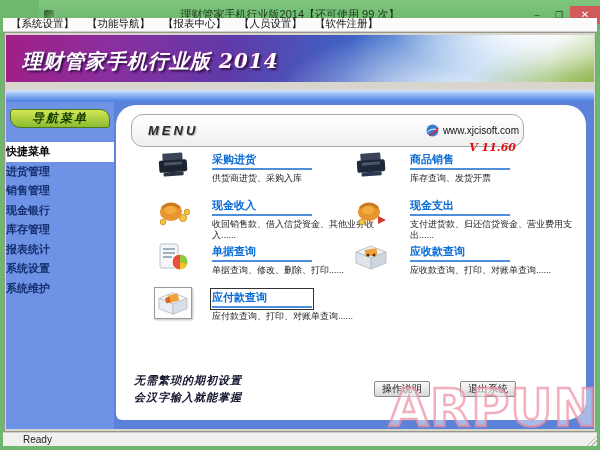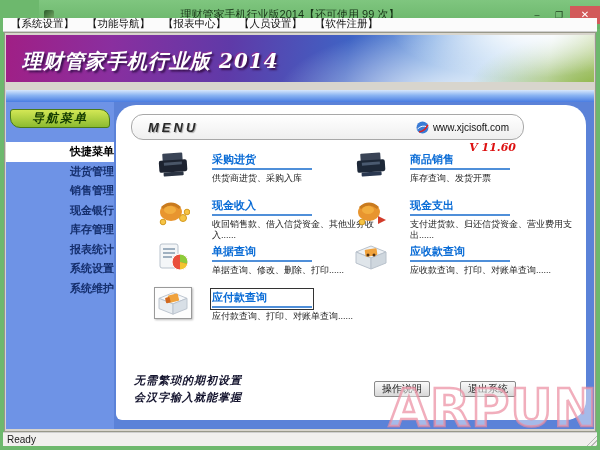--- a/index.html
+++ b/index.html
@@ -46,33 +46,33 @@
   
   .main{position:absolute;top:69px;left:1px;right:1px;bottom:2px;background:#5b82d8;overflow:hidden;}
 
   
   .sidebar{position:absolute;left:0;top:0;width:108px;height:100%;background:#6e93e6;}
   .sb-header{margin:7px 4px 0 4px;height:19px;border:1px solid #4a7a1a;border-radius:3px 10px 3px 10px;
     background:linear-gradient(#d3e755,#8cbb30);display:flex;align-items:center;justify-content:center;
     font-family:"DejaVu Serif",serif;font-weight:bold;font-style:italic;font-size:12px;
     color:#123a00;letter-spacing:2px;}
   .sb-list{margin-top:14px;}
-  .sb-item{height:19.5px;line-height:19.5px;text-align:right;font-size:11px;color:#152f6e;
+  .sb-item{height:19.5px;line-height:19.5px;text-align:left;font-size:11px;color:#152f6e;
     font-weight:600;cursor:pointer;}
   .sb-item.active{background:#fff;color:#000;}
 
   
   .panel{position:absolute;left:110px;top:3px;right:8px;bottom:9px;background:#fff;
     border-radius:20px 20px 20px 6px;}
 
-  .menu-head{position:absolute;top:9px;left:15px;right:62px;height:26px;border:1px solid #a8a8a8;
+  .menu-head{position:absolute;top:9px;left:15px;right:62px;height:33px;border:1px solid #a8a8a8;
     border-radius:12px;background:linear-gradient(#ffffff,#efefef);display:flex;align-items:center;}
   .menu-word{margin-left:16px;font-weight:bold;font-style:italic;font-size:13px;letter-spacing:3px;
     color:#2a2a2a;text-shadow:1px 1px 1px #aaa;}
-  .site{margin-left:auto;margin-right:14px;display:flex;align-items:center;gap:4px;font-size:10px;color:#111;cursor:pointer;}
+  .site{margin-left:auto;margin-right:4px;display:flex;align-items:center;gap:4px;font-size:10px;color:#111;cursor:pointer;}
   .version{position:absolute;top:36px;right:70px;color:#dd1111;font-weight:bold;font-style:italic;
     font-size:11px;font-family:"DejaVu Serif",serif;}
 
   
   .grid{position:absolute;left:34px;top:44px;display:grid;grid-template-columns:198px 220px;
     grid-auto-rows:46px;}
   .cell{display:flex;gap:20px;padding-left:4px;cursor:pointer;}
   .ico-wrap{width:38px;height:32px;flex:none;display:flex;align-items:center;justify-content:center;}
   .ico-wrap.focus-box{border:1px solid #9a9a9a;background:#fdfdfd;box-shadow:1px 1px 2px #bbb;}
   .s-title{font-size:11px;font-weight:bold;color:#0a6cd6;display:inline-block;min-width:100px;
@@ -82,21 +82,21 @@
 
   
   .slogan{position:absolute;left:18px;bottom:14px;font-family:Liberation Sans, sans-serif;font-style:italic;
     font-weight:bold;font-size:11px;color:#14142e;line-height:1.55;letter-spacing:1px;}
   .btn-row{position:absolute;right:70px;bottom:23px;display:flex;gap:30px;}
   .btn{height:16px;padding:0 7px;font-size:10px;background:linear-gradient(#fafafa,#d8d8d8);
     border:1px solid #8a8a8a;border-radius:2px;color:#222;display:flex;align-items:center;cursor:pointer;white-space:nowrap;}
 
   
   .statusbar{position:absolute;left:3px;right:3px;bottom:4px;height:14px;background:#f1f0ee;
-    border-top:1px solid #d0d0d0;font-size:10px;color:#222;display:flex;align-items:center;padding-left:4px;}
+    border-top:1px solid #d0d0d0;font-size:10px;color:#222;display:flex;align-items:center;padding-left:20px;}
   .grip{position:absolute;right:0;bottom:0;width:13px;height:13px;
     background:repeating-linear-gradient(135deg,transparent 0 2px,#b8b8b8 2px 3px);
     clip-path:polygon(100% 0,100% 100%,0 100%);cursor:nwse-resize;}
 
   
   .watermark{position:absolute;right:2px;bottom:12px;z-index:40;pointer-events:none;
     font-family:"DejaVu Sans",sans-serif;font-size:52px;font-weight:800;
     color:rgba(255,255,255,0.45);-webkit-text-stroke:2.5px rgba(235,140,160,0.7);letter-spacing:1px;}
 </style>
 </head>

